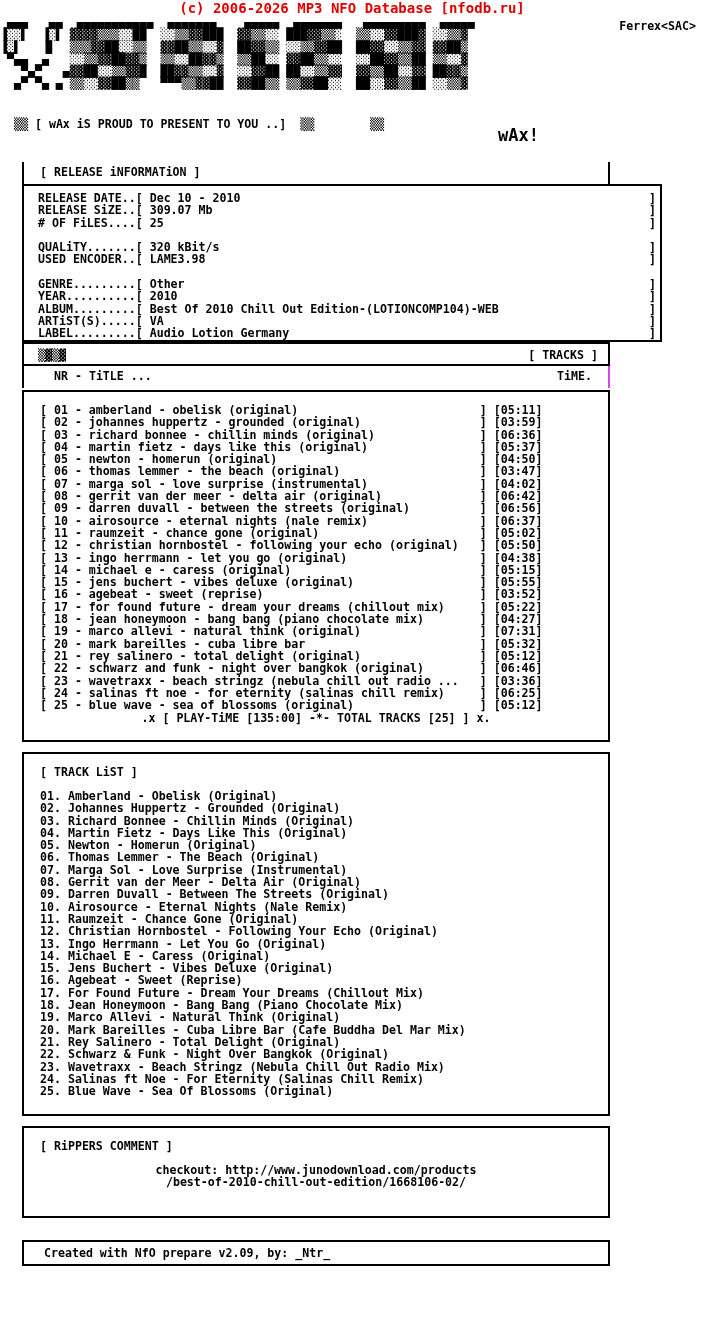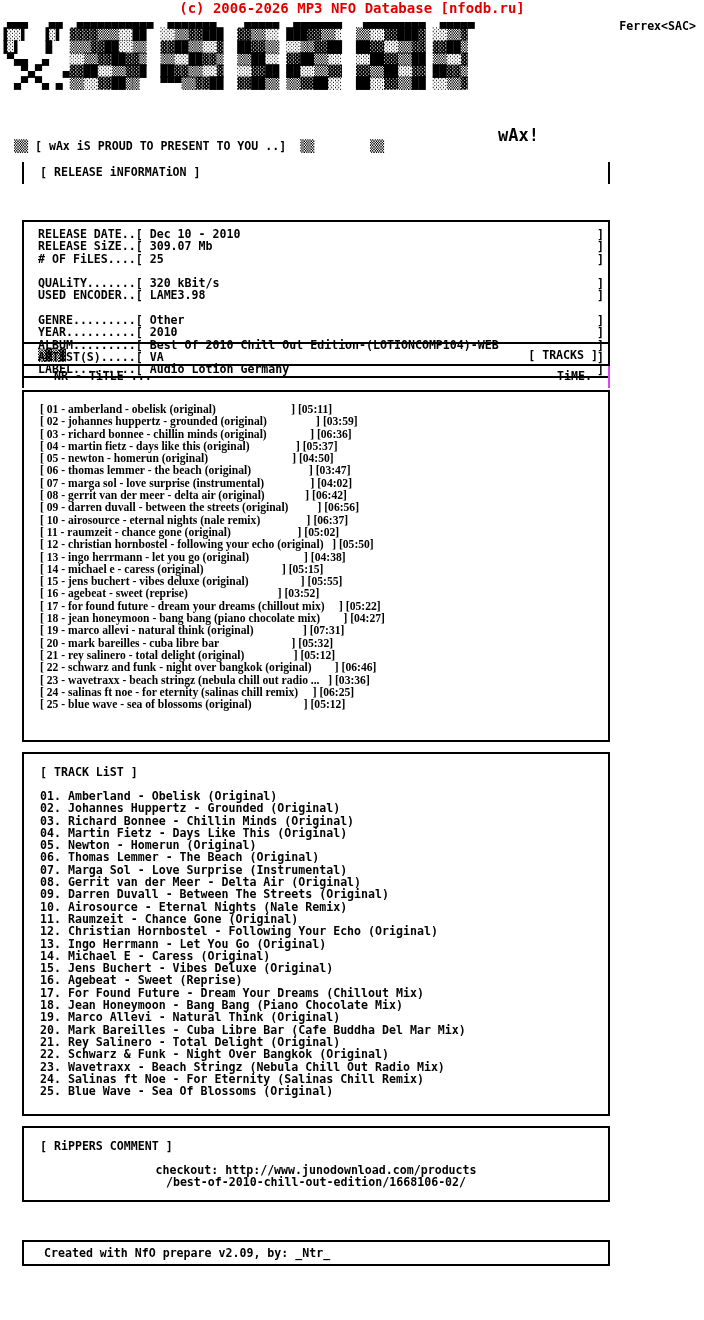--- a/index.html
+++ b/index.html
@@ -46,38 +46,38 @@
   .mono{
     white-space:pre;
     font-size:11.6px;
     line-height:12.3px;
     font-weight:bold;
     letter-spacing:0px;
   }
 
   .presentline{
     position:absolute;left:14px;top:118px;
-    font-size:11.6px;line-height:12.3px;white-space:pre;font-weight:bold;margin-top:22px;
+    font-size:11.6px;line-height:12.3px;white-space:pre;font-weight:bold;
   }
 
   .titlebox{
     position:absolute;left:22px;top:136px;width:588px;height:26px;
     border:2px solid #000;box-sizing:border-box;
   }
   .titlebox .t{position:absolute;left:16px;top:5px;}
 
   .relhdr{
     position:absolute;left:22px;top:162px;width:588px;height:22px;
     border-left:2px solid #000;border-right:2px solid #000;box-sizing:border-box;
   }
   .relhdr .t{position:absolute;left:16px;top:4px;}
 
   .relbox{
-    position:absolute;left:22px;top:184px;width:588px;height:158px;
-    border:2px solid #000;box-sizing:border-box;margin-top:36px;
+    position:absolute;left:22px;top:184px;width:640px;height:158px;
+    border:2px solid #000;box-sizing:border-box;
   }
   .relrows{position:absolute;left:14px;top:6px;}
   .relrows .row{display:block;}
   .relclose{position:absolute;right:4px;top:6px;}
   .relclose span{display:block;}
 
   .trackshdr{
     position:absolute;left:22px;top:342px;width:588px;height:24px;
     border:2px solid #000;box-sizing:border-box;
   }
@@ -86,34 +86,34 @@
 
   .nrhdr{
     position:absolute;left:22px;top:366px;width:588px;height:22px;
     border-left:2px solid #000;border-right:2px solid #d946ef;box-sizing:border-box;padding-left:38px;
   }
   .nrhdr .l{position:absolute;left:30px;top:4px;}
   .nrhdr .r{position:absolute;right:16px;top:4px;}
 
   .listbox{
     position:absolute;left:22px;top:390px;width:588px;height:352px;
-    border:2px solid #000;box-sizing:border-box;font-family:Liberation Serif, serif;
+    border:2px solid #000;box-sizing:border-box;
   }
   .listrows{position:absolute;left:16px;top:12px;}
   .playtime{position:absolute;left:0;right:0;top:320px;text-align:center;}
 
   .tlbox{
     position:absolute;left:22px;top:752px;width:588px;height:364px;
     border:2px solid #000;box-sizing:border-box;
   }
   .tlhdr{position:absolute;left:16px;top:12px;}
   .tlrows{position:absolute;left:16px;top:36px;}
 
   .ripbox{
-    position:absolute;left:22px;top:1126px;width:588px;height:76px;
+    position:absolute;left:22px;top:1126px;width:588px;height:92px;
     border:2px solid #000;box-sizing:border-box;
   }
   .riphdr{position:absolute;left:16px;top:12px;}
   .ripurl{position:absolute;left:0;right:0;top:36px;text-align:center;}
 
   .footbox{
     position:absolute;left:22px;top:1240px;width:588px;height:26px;
     border:2px solid #000;box-sizing:border-box;padding-left:12px;
   }
   .footbox .t{position:absolute;left:20px;top:5px;}
@@ -152,20 +152,21 @@
     <span class="lab mono">[ TRACKS ]</span>
   </div>
 
   <div class="nrhdr">
     <span class="l mono">NR - TiTLE ...</span>
     <span class="r mono">TiME.</span>
   </div>
 
   <div class="listbox">
     <div class="listrows mono" id="listrows"><div>[ 01 - amberland - obelisk (original)                          ] [05:11]</div><div>[ 02 - johannes huppertz - grounded (original)                 ] [03:59]</div><div>[ 03 - richard bonnee - chillin minds (original)               ] [06:36]</div><div>[ 04 - martin fietz - days like this (original)                ] [05:37]</div><div>[ 05 - newton - homerun (original)                             ] [04:50]</div><div>[ 06 - thomas lemmer - the beach (original)                    ] [03:47]</div><div>[ 07 - marga sol - love surprise (instrumental)                ] [04:02]</div><div>[ 08 - gerrit van der meer - delta air (original)              ] [06:42]</div><div>[ 09 - darren duvall - between the streets (original)          ] [06:56]</div><div>[ 10 - airosource - eternal nights (nale remix)                ] [06:37]</div><div>[ 11 - raumzeit - chance gone (original)                       ] [05:02]</div><div>[ 12 - christian hornbostel - following your echo (original)   ] [05:50]</div><div>[ 13 - ingo herrmann - let you go (original)                   ] [04:38]</div><div>[ 14 - michael e - caress (original)                           ] [05:15]</div><div>[ 15 - jens buchert - vibes deluxe (original)                  ] [05:55]</div><div>[ 16 - agebeat - sweet (reprise)                               ] [03:52]</div><div>[ 17 - for found future - dream your dreams (chillout mix)     ] [05:22]</div><div>[ 18 - jean honeymoon - bang bang (piano chocolate mix)        ] [04:27]</div><div>[ 19 - marco allevi - natural think (original)                 ] [07:31]</div><div>[ 20 - mark bareilles - cuba libre bar                         ] [05:32]</div><div>[ 21 - rey salinero - total delight (original)                 ] [05:12]</div><div>[ 22 - schwarz and funk - night over bangkok (original)        ] [06:46]</div><div>[ 23 - wavetraxx - beach stringz (nebula chill out radio ...   ] [03:36]</div><div>[ 24 - salinas ft noe - for eternity (salinas chill remix)     ] [06:25]</div><div>[ 25 - blue wave - sea of blossoms (original)                  ] [05:12]</div></div>
+    <div class="playtime mono">.x [ PLAY-TiME [135:00] -*- TOTAL TRACKS [25] ] x.</div>
   </div>
 
   <div class="tlbox">
     <div class="tlhdr mono">[ TRACK LiST ]</div>
     <div class="tlrows mono" id="tlrows"><div>01. Amberland - Obelisk (Original)</div><div>02. Johannes Huppertz - Grounded (Original)</div><div>03. Richard Bonnee - Chillin Minds (Original)</div><div>04. Martin Fietz - Days Like This (Original)</div><div>05. Newton - Homerun (Original)</div><div>06. Thomas Lemmer - The Beach (Original)</div><div>07. Marga Sol - Love Surprise (Instrumental)</div><div>08. Gerrit van der Meer - Delta Air (Original)</div><div>09. Darren Duvall - Between The Streets (Original)</div><div>10. Airosource - Eternal Nights (Nale Remix)</div><div>11. Raumzeit - Chance Gone (Original)</div><div>12. Christian Hornbostel - Following Your Echo (Original)</div><div>13. Ingo Herrmann - Let You Go (Original)</div><div>14. Michael E - Caress (Original)</div><div>15. Jens Buchert - Vibes Deluxe (Original)</div><div>16. Agebeat - Sweet (Reprise)</div><div>17. For Found Future - Dream Your Dreams (Chillout Mix)</div><div>18. Jean Honeymoon - Bang Bang (Piano Chocolate Mix)</div><div>19. Marco Allevi - Natural Think (Original)</div><div>20. Mark Bareilles - Cuba Libre Bar (Cafe Buddha Del Mar Mix)</div><div>21. Rey Salinero - Total Delight (Original)</div><div>22. Schwarz &amp; Funk - Night Over Bangkok (Original)</div><div>23. Wavetraxx - Beach Stringz (Nebula Chill Out Radio Mix)</div><div>24. Salinas ft Noe - For Eternity (Salinas Chill Remix)</div><div>25. Blue Wave - Sea Of Blossoms (Original)</div></div>
   </div>
 
   <div class="ripbox">
     <div class="riphdr mono">[ RiPPERS COMMENT ]</div>
     <div class="ripurl mono" id="ripurl"><div>checkout: http://www.junodownload.com/products</div><div>/best-of-2010-chill-out-edition/1668106-02/</div></div>

